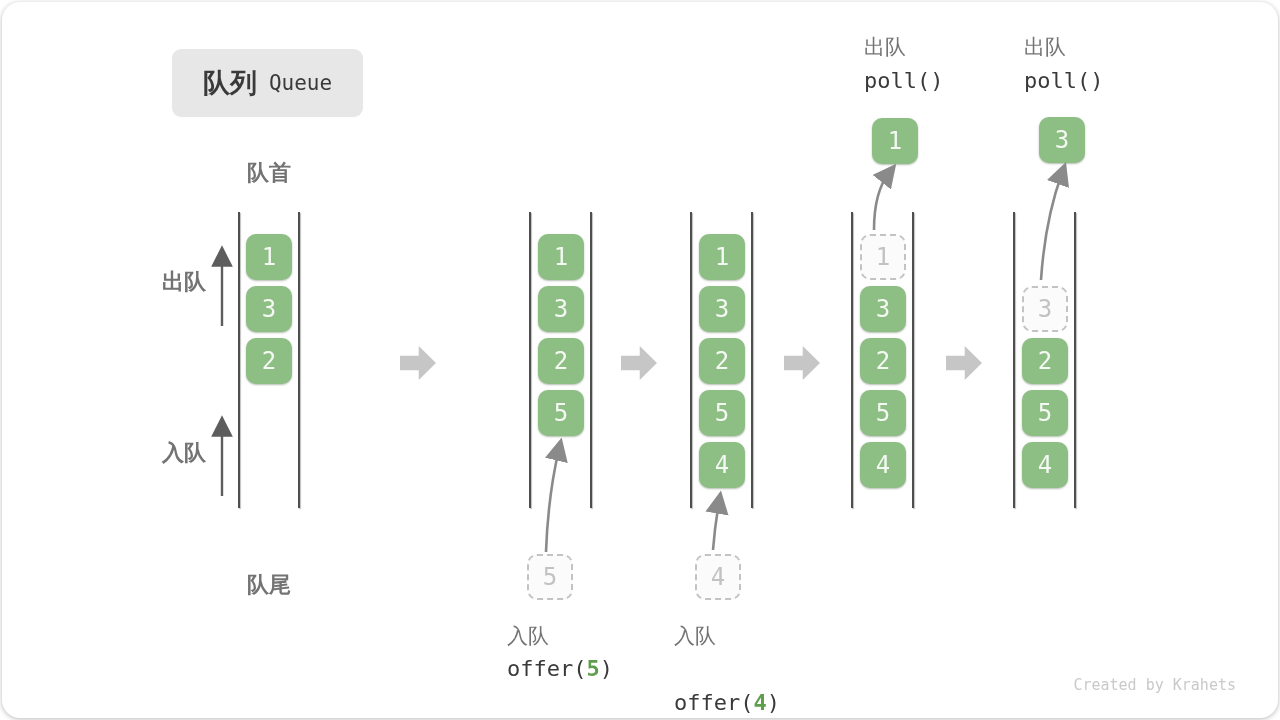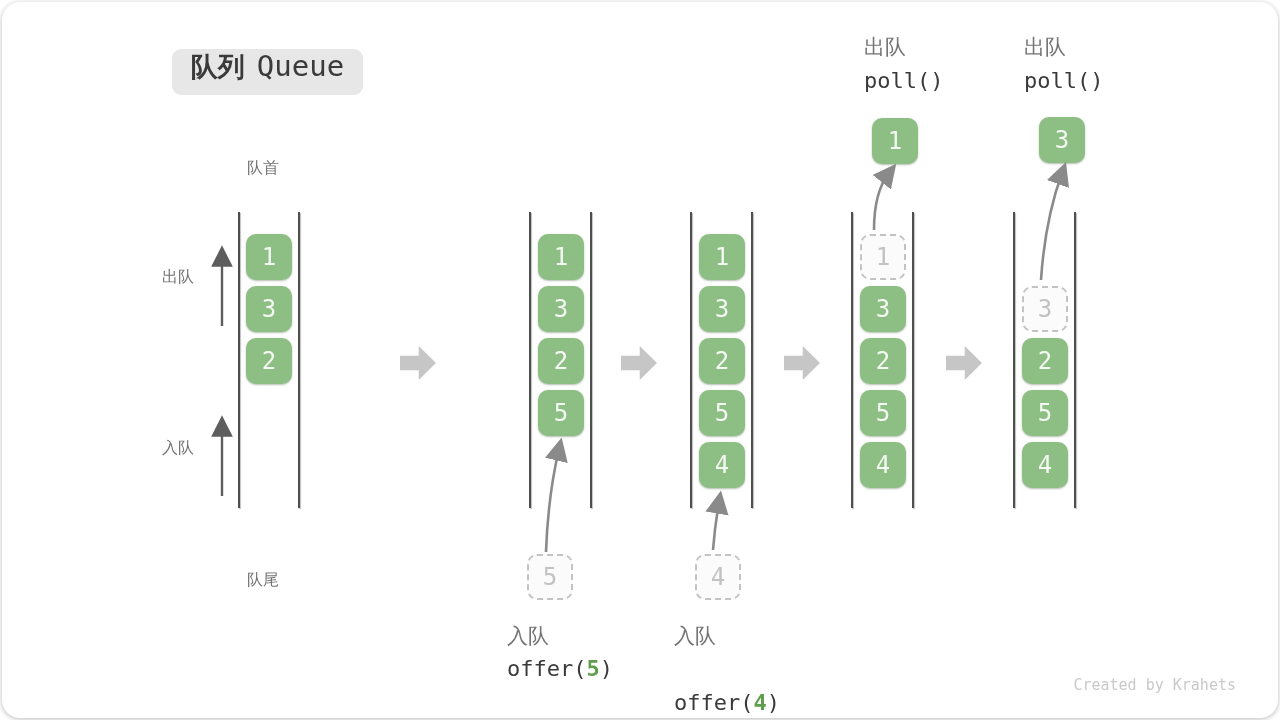--- a/index.html
+++ b/index.html
@@ -7,30 +7,30 @@
   body { font-family: "Liberation Sans", sans-serif; position: relative; overflow: hidden; }
 
   .canvas {
     position: absolute; left: 2px; top: 2px; width: 1276px; height: 716px;
     background: #ffffff; border-radius: 18px;
     box-shadow: 0 1px 5px rgba(0,0,0,.28);
   }
 
   
   .title-chip {
-    position: absolute; left: 170px; top: 47px; width: 191px; height: 46px;
+    position: absolute; left: 170px; top: 47px; width: 191px; height: 68px;
     background: #e7e7e7; border-radius: 9px;
-    display: flex; align-items: flex-start; justify-content: center; gap: 12px;
+    display: flex; align-items: center; justify-content: center; gap: 12px;
   }
   .title-zh { font-weight: bold; font-size: 27px; color: #3a3a3a; }
-  .title-en { font-family: "DejaVu Sans Mono", monospace; font-size: 29px; color: #3a3a3a; }
+  .title-en { font-family: "DejaVu Sans Mono", monospace; font-size: 21px; color: #3a3a3a; }
 
   
   .lbl { position: absolute; color: #737373; white-space: nowrap; }
-  .lbl.bold { font-weight: normal; font-size: 16px; }
+  .lbl.bold { font-weight: bold; font-size: 22px; }
   .lbl.cjk  { font-size: 21px; }
   .mono { font-family: "DejaVu Sans Mono", monospace; font-size: 22px; color: #3a3a3a; }
   .mono .argnum { color: #5e9e4c; font-weight: bold; }
 
   
   .wall {
     position: absolute; width: 2px; height: 296px; top: 210px;
     background: #4e4e4e; box-shadow: 1px 1px 1px rgba(0,0,0,.25);
   }
 

